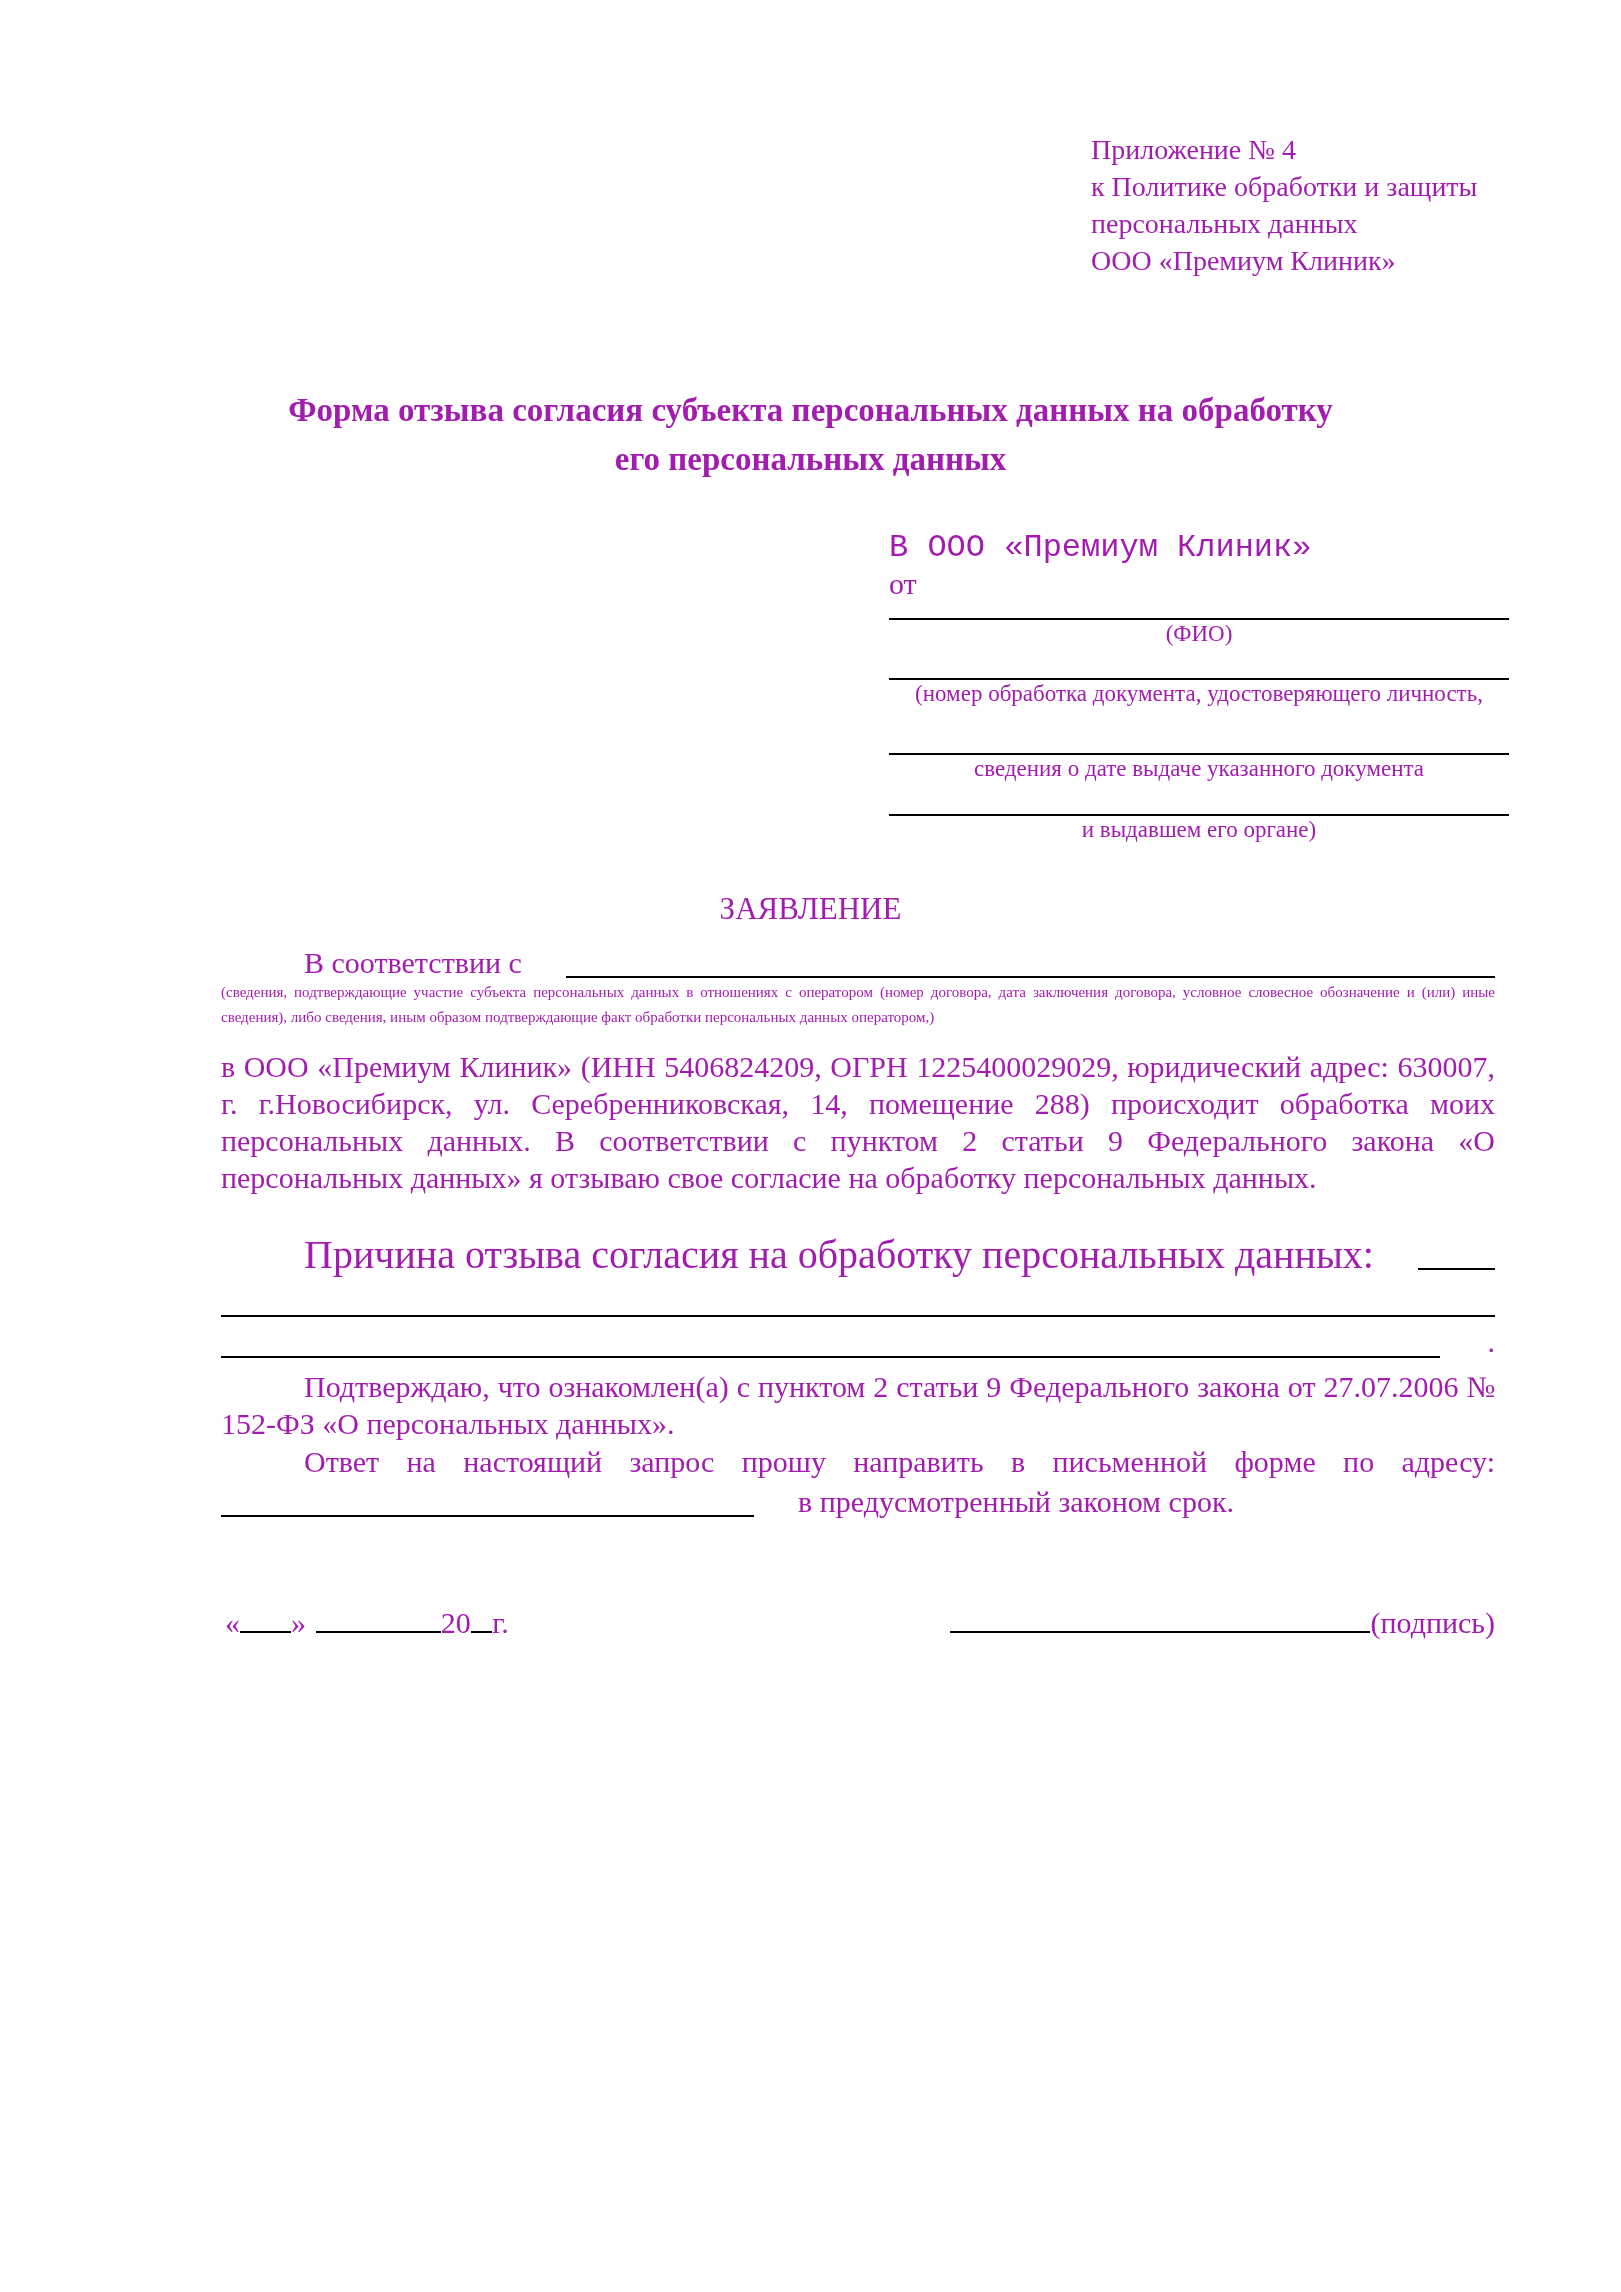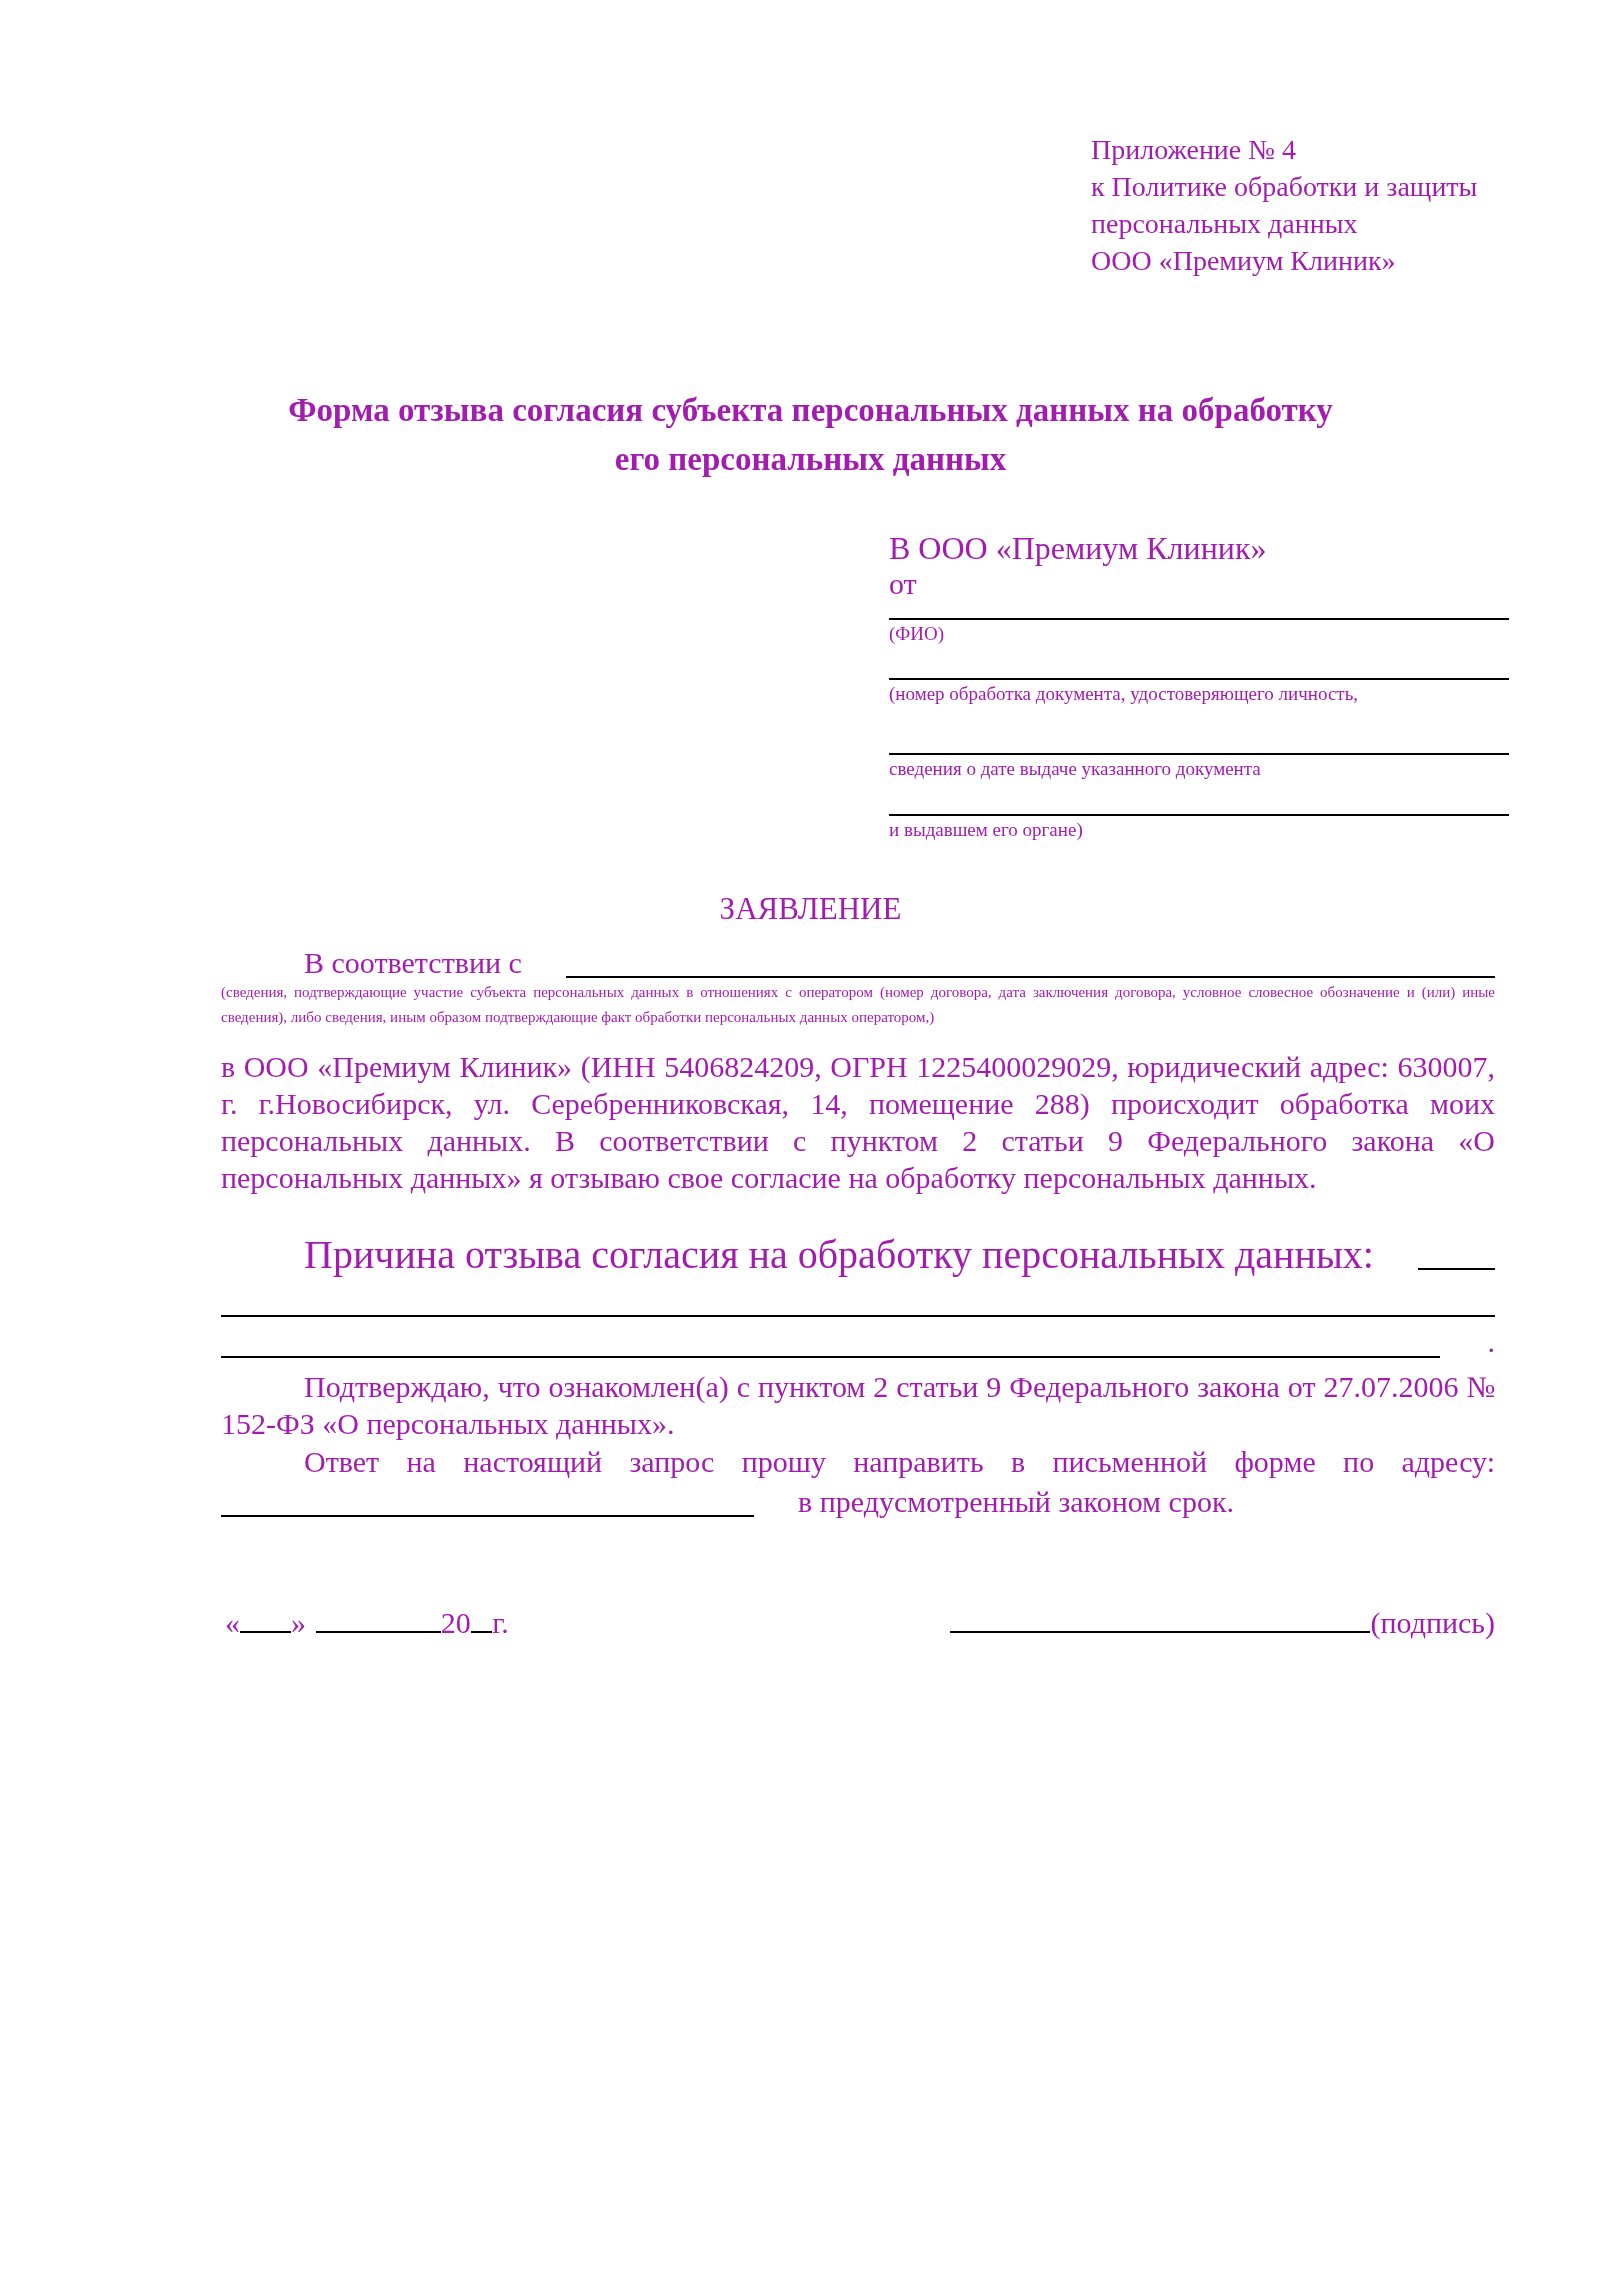--- a/index.html
+++ b/index.html
@@ -19,28 +19,28 @@
 
   
   .doc-title {
     left:0; top:386px; width:1621px;
     text-align:center; font-weight:bold;
     font-size:33px; line-height:49px;
   }
 
   
   .addressee { left:889px; top:530px; width:620px; }
-  .addr-to   { font-size:32px; line-height:36px; }
+  .addr-to   { font-size:32px; line-height:36px;font-family:Liberation Mono, monospace; }
   .addr-from { font-size:30px; line-height:35px; }
   .u-line { width:100%; height:0; border-bottom:2.9px solid #000; }
   .u1 { margin-top:16.7px; }
   .u2 { margin-top:32px; }
   .u3 { margin-top:46px; }
   .u4 { margin-top:33px; }
-  .caption { font-size:19px; line-height:24.5px; text-align:left; padding-top:2px; white-space:nowrap; }
+  .caption { font-size:23px; line-height:24.5px; text-align:center; padding-top:2px; white-space:nowrap; }
 
   .statement-heading {
     left:0; top:890px; width:1621px;
     text-align:center; font-size:31px; line-height:37px;
   }
 
   .content { left:221px; width:1274px;gap:44px; }
   .row { display:flex; align-items:flex-end; }
   .blank { border-bottom:2.9px solid #000; }
   .fill { flex:1 1 auto; margin-bottom:3.9px; }

